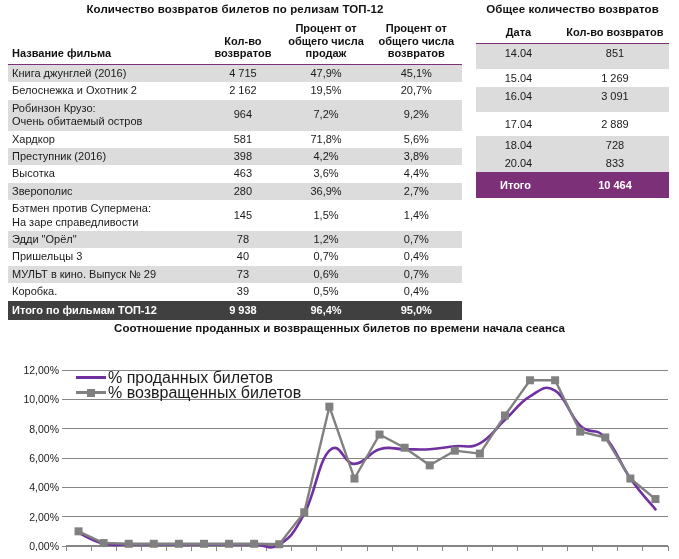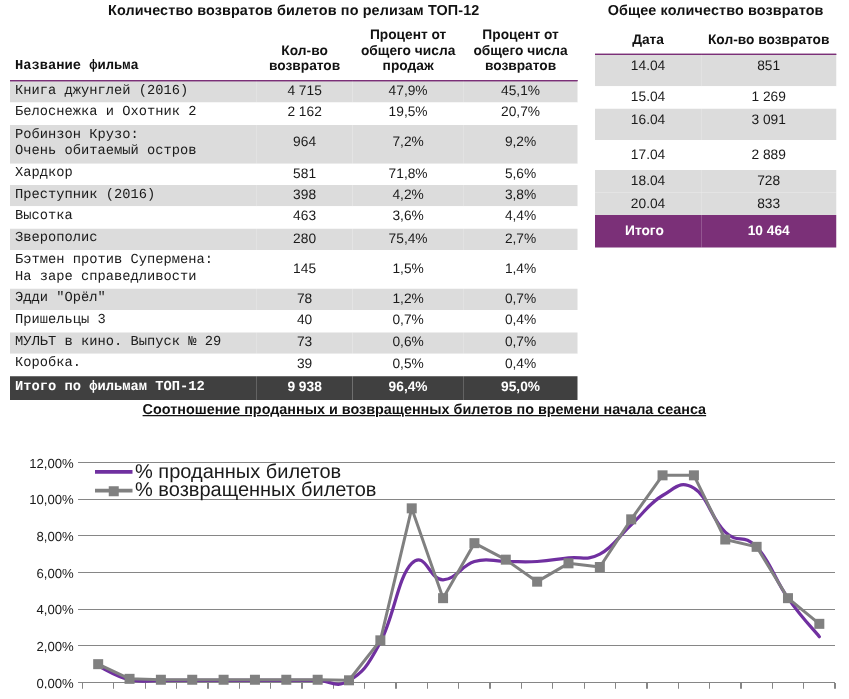--- a/index.html
+++ b/index.html
@@ -48,21 +48,21 @@
     padding: 2px 4px 4px 4px;
     color: #111;
     line-height: 1.15;
     border-bottom: 1.6px solid #7B3078;
   }
   table.grid td {
     padding: 2px 4px;
     color: #1a1a1a;
     line-height: 1.22;
   }
-  .col-name { text-align: left; width: 215px; font-family: Liberation Mono, monospace; }
+  .col-name { text-align: left; width: 215px; }
   .col-num  { text-align: center; width: 72px; }
   .col-pct1 { text-align: center; width: 90px; }
   .col-pct2 { text-align: center; width: 90px; }
   tr.alt td { background: #DCDCDC; }
   tr.plain td { background: #ffffff; }
   tr.total td {
     background: #404040;
     color: #ffffff;
     font-weight: bold;
     padding-top: 3px;
@@ -115,21 +115,20 @@
     width: 679px;
     height: 241px;
   }
   .chart-title {
     text-align: center;
     font-size: 11.5px;
     font-weight: bold;
     color: #111;
     padding-top: 4px;
     padding-bottom: 2px;
-    text-decoration: underline;
   }
   .plot-holder {
     position: relative;
     width: 679px;
     height: 215px;
   }
   .legend {
     position: absolute;
     left: 76px;
     top: 34px;
@@ -223,21 +222,21 @@
           </tr>
           <tr class="plain">
             <td class="col-name">Высотка</td>
             <td class="col-num">463</td>
             <td class="col-pct1">3,6%</td>
             <td class="col-pct2">4,4%</td>
           </tr>
           <tr class="alt">
             <td class="col-name">Зверополис</td>
             <td class="col-num">280</td>
-            <td class="col-pct1">75,4%</td>
+            <td class="col-pct1">36,9%</td>
             <td class="col-pct2">2,7%</td>
           </tr>
           <tr class="plain">
             <td class="col-name two-line">
               <div>Бэтмен против Супермена:</div>
               <div>На заре справедливости</div>
             </td>
             <td class="col-num">145</td>
             <td class="col-pct1">1,5%</td>
             <td class="col-pct2">1,4%</td>

